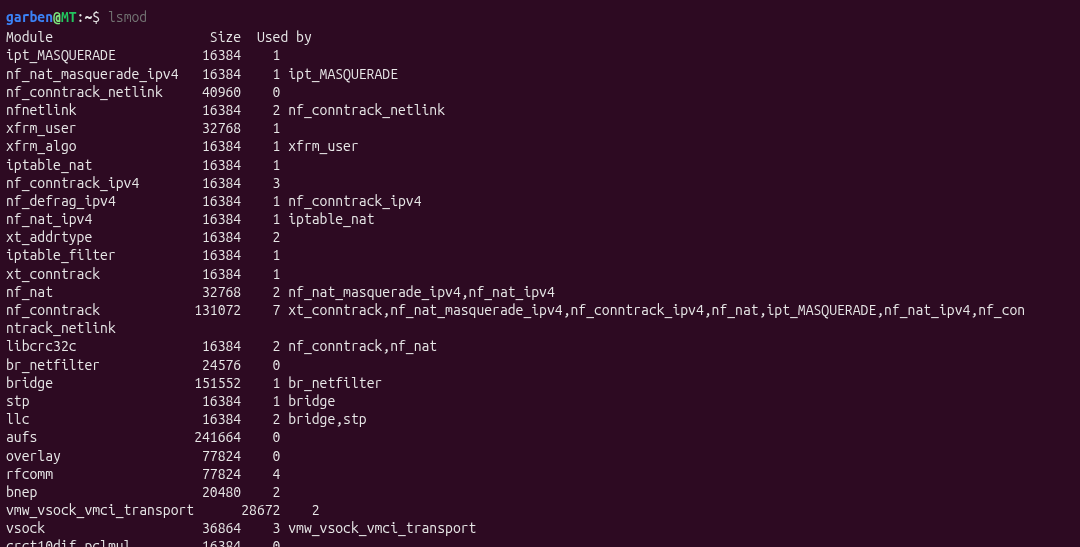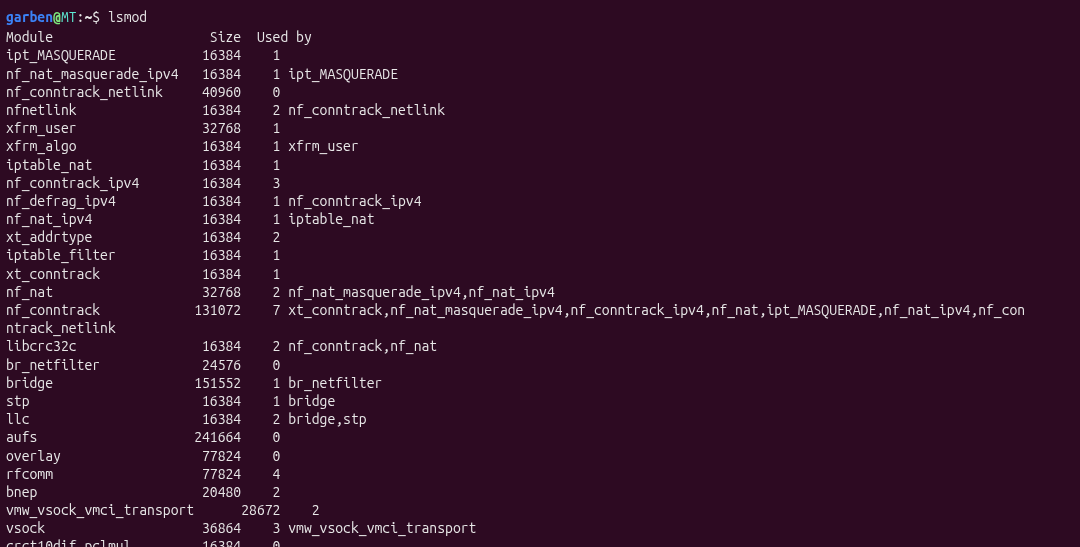--- a/index.html
+++ b/index.html
@@ -11,25 +11,25 @@
       line-height: 1.3;
       padding: 8px 6px;
       width: 1080px;
       height: 547px;
       overflow: hidden;
       white-space: nowrap;
     }
     .prompt-line { margin-bottom: 2px; }
     .user { color: #3b82f6; font-weight: bold; }
     .at { color: #7de87d; font-weight: bold; }
-    .host { color: #5eead4; font-weight: normal; }
+    .host { color: #22c55e; font-weight: bold; }
     .colon { color: #e8e8e8; }
     .path { color: #e8e8e8; font-weight: bold; }
     .dollar { color: #e8e8e8; }
-    .command { color: #e5e5e5; }
+    .command { color: #737373; }
     pre { font-family: inherit; font-size: inherit; }
     #terminal-output { white-space: pre; }
   </style>
 </head>
 <body>
 
 <div class="prompt-line">
   <span class="user">garben</span><span class="at">@</span><span class="host">MT</span><span class="colon">:</span><span class="path">~</span><span class="dollar">$ </span><span class="command">lsmod</span>
 </div>
 

